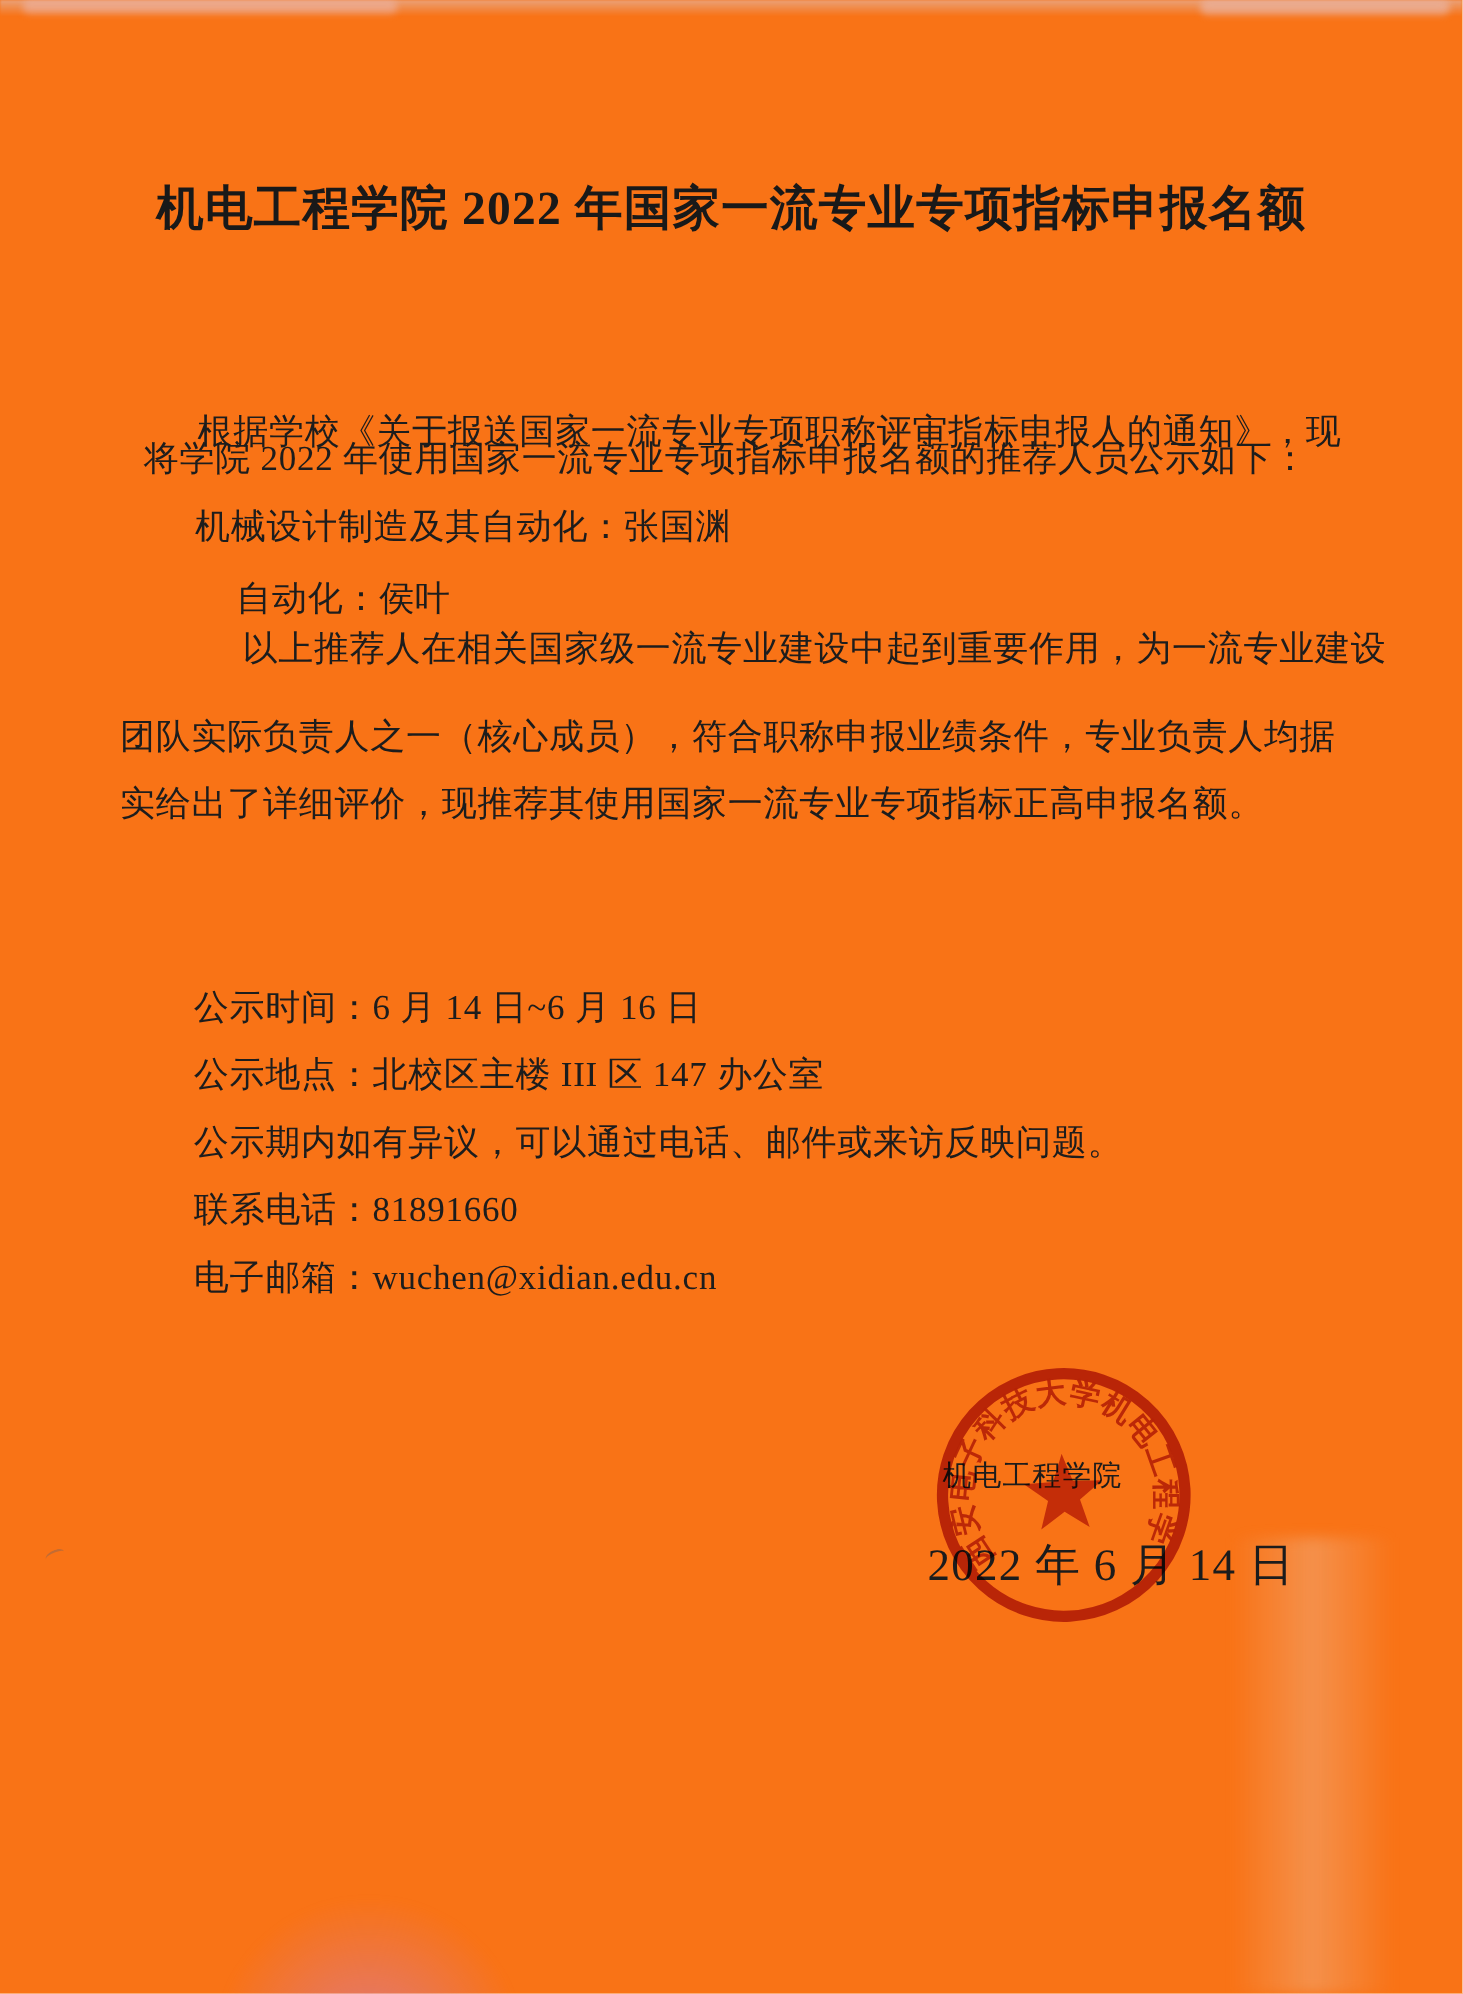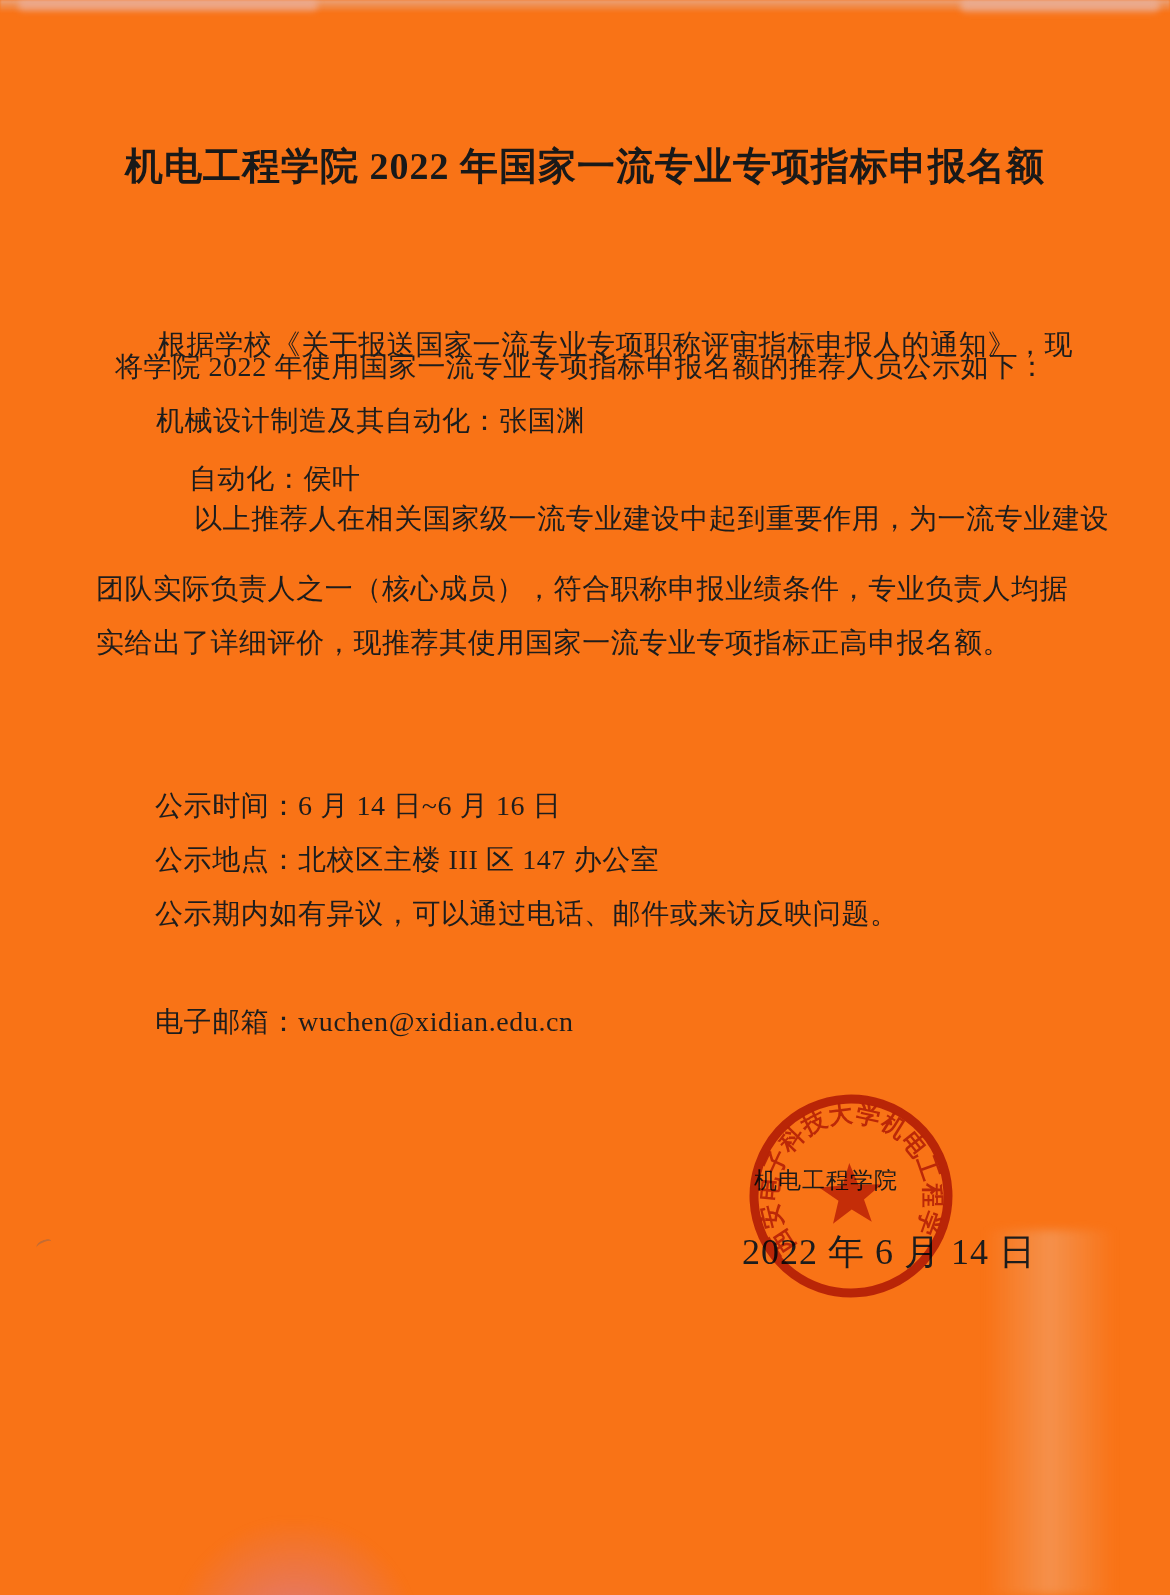--- a/index.html
+++ b/index.html
@@ -84,20 +84,21 @@
   <div class="b-line" style="left:156px; top:402px;">机械设计制造及其自动化：张国渊</div>
   <div class="b-line" style="left:157px; top:460px;margin-left:32px;">自动化：侯叶</div>
 
   <div class="b-line" style="left:158px; top:500px;margin-left:36px;">以上推荐人在相关国家级一流专业建设中起到重要作用，为一流专业建设</div>
   <div class="b-line" style="left:96px;  top:624px;">实给出了详细评价，现推荐其使用国家一流专业专项指标正高申报名额。</div>
   <div class="b-line" style="left:96px;  top:570px;">团队实际负责人之一（核心成员），符合职称申报业绩条件，专业负责人均据</div>
 
   <div class="b-line" style="left:155px; top:787px;">公示时间：6 月 14 日~6 月 16 日</div>
   <div class="b-line" style="left:155px; top:841px;">公示地点：北校区主楼 III 区 147 办公室</div>
   <div class="b-line" style="left:155px; top:895px;">公示期内如有异议，可以通过电话、邮件或来访反映问题。</div>
+  <div class="b-line" style="left:155px; top:949px;">联系电话：81891660</div>
   <div class="b-line" style="left:155px; top:1003px;">电子邮箱：wuchen@xidian.edu.cn</div>
 
   <div class="sig-org">机电工程学院</div>
   <div class="sig-date">2022 年 6 月 14 日</div>
 
   <div class="seal-wrap">
     <svg width="240" height="240" viewBox="0 0 240 240">
       <defs>
         <path id="sealArc" d="M 63.3,167.6 A 74,74 0 1 1 176.7,167.6" fill="none"></path>
       </defs>

